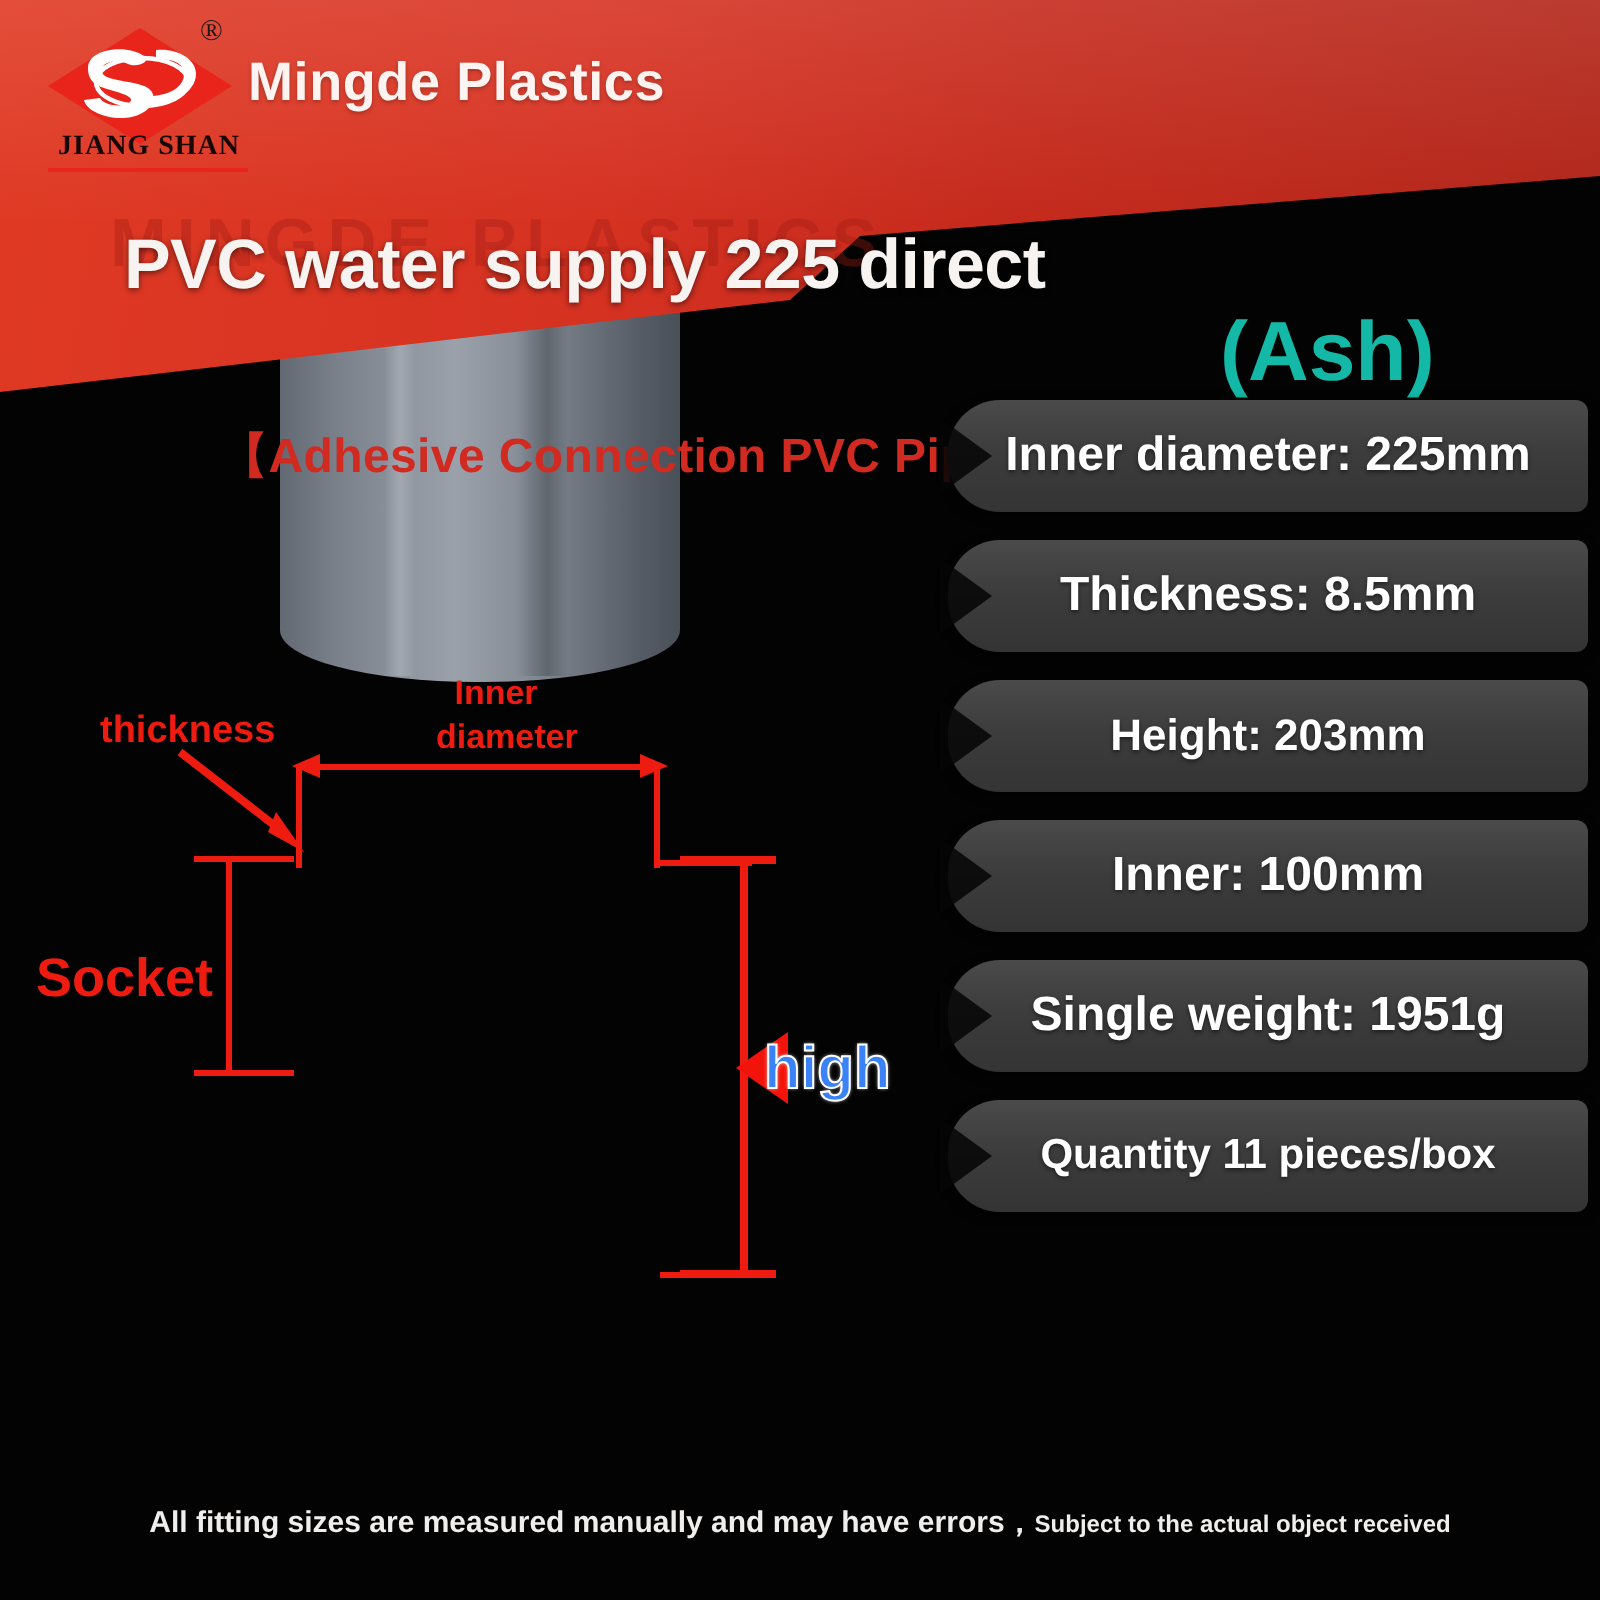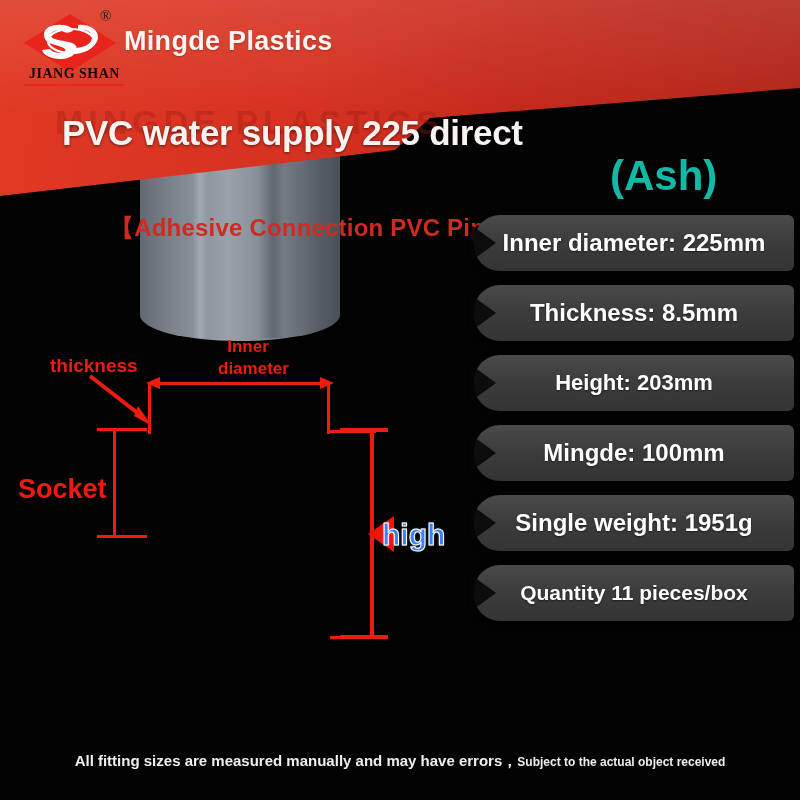--- a/index.html
+++ b/index.html
@@ -67,21 +67,21 @@
   }
 
   
   .subtitle {
     position:absolute; left:110px; top:212px; z-index:5;
     color:#d12a21; font-size:24px; font-weight:bold; white-space:nowrap;
     letter-spacing:.2px;
   }
 
   
-  .pills { position:absolute; right:6px; top:215px; width:320px; z-index:5; }
+  .pills { position:absolute; right:6px; top:200px; width:320px; z-index:5; }
   .pill {
     position:relative; height:56px; margin-bottom:14px;
     background:linear-gradient(180deg,#4a4a4a 0%,#3c3c3c 48%,#343434 100%);
     border-radius:26px 6px 6px 26px;
     display:flex; align-items:center; justify-content:center;
     box-shadow:0 2px 6px rgba(0,0,0,.7);
   }
   .pill::after{
     content:""; position:absolute; left:-4px; top:9px; width:26px; height:38px;
     background:#050505;
@@ -176,21 +176,21 @@
     <div class="pill p-lg">
       <span>Inner diameter: 225mm</span>
     </div>
     <div class="pill p-lg">
       <span>Thickness: 8.5mm</span>
     </div>
     <div class="pill p-md">
       <span>Height: 203mm</span>
     </div>
     <div class="pill p-lg">
-      <span>Mingde: 100mm</span>
+      <span>Inner: 100mm</span>
     </div>
     <div class="pill p-lg">
       <span>Single weight: 1951g</span>
     </div>
     <div class="pill p-sm">
       <span>Quantity 11 pieces/box</span>
     </div>
   </div>
 
   <div>

